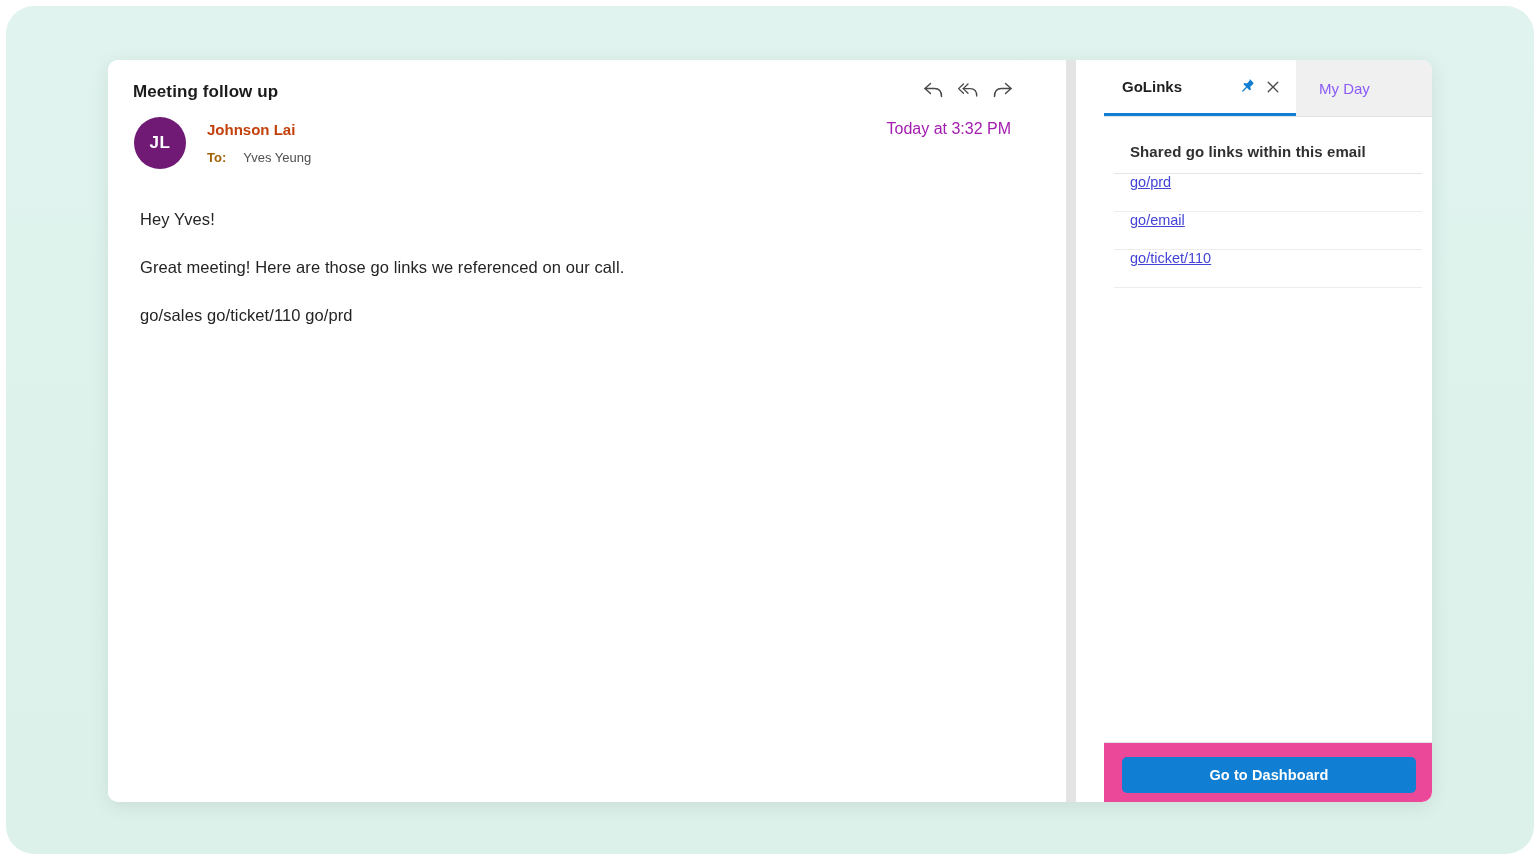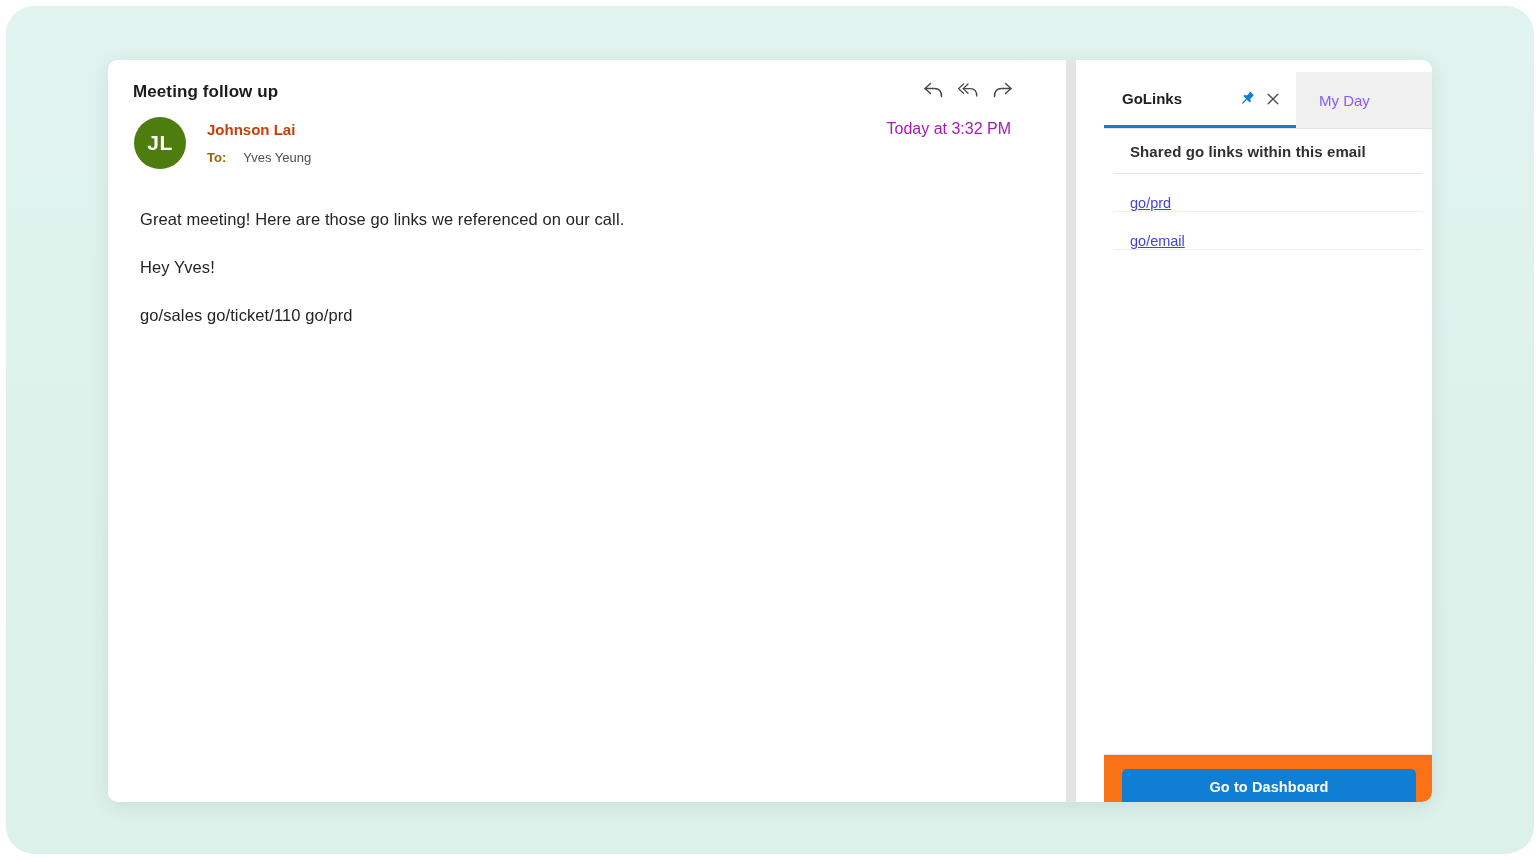--- a/index.html
+++ b/index.html
@@ -23,59 +23,59 @@
 
   
   .email-pane { position: relative; width: 930px; background: #ffffff; }
   .subject { position: absolute; left: 25px; top: 22px; font-size: 17px; font-weight: 700; color: #1b1b1b; letter-spacing: .1px; }
   .msg-actions { position: absolute; right: 24px; top: 20px; display: flex; gap: 13px; align-items: center; }
   .msg-actions .icon-btn { width: 22px; height: 20px; cursor: pointer; display: flex; align-items: center; justify-content: center; }
   .timestamp { position: absolute; right: 27px; top: 60px; font-size: 16px; color: #a21caf; }
 
   .avatar {
     position: absolute; left: 26px; top: 57px; width: 52px; height: 52px;
-    border-radius: 50%; background: #4d7c0f; color: #ffffff;
+    border-radius: 50%; background: #701a75; color: #ffffff;
     display: flex; align-items: center; justify-content: center;
-    font-size: 21px; font-weight: 700; letter-spacing: .5px;
+    font-size: 17px; font-weight: 700; letter-spacing: .5px;
   }
   .sender-name { position: absolute; left: 99px; top: 61px; font-size: 15px; font-weight: 700; color: #c2410c; }
   .to-row { position: absolute; left: 99px; top: 90px; font-size: 13px; color: #3d3d3d; }
   .to-row .to-label { font-weight: 700; color: #a16207; }
   .to-row .recipient { margin-left: 17px; color: #4f4f4f; }
 
   .email-body { position: absolute; left: 32px; top: 150px; right: 60px; }
   .email-body p { font-size: 16.5px; line-height: 18px; color: #242424; margin-bottom: 30px; letter-spacing: .1px; }
 
   
   .pane-gap { width: 10px; background: #e4e4e4; }
 
   
   .sidebar { position: relative; flex: 1; background: #ffffff; }
 
-  .tabbar { position: absolute; left: 0; top: 0; right: 0; height: 57px; display: flex; background: #f0f0f0; border-bottom: 1px solid #e3e3e3; margin-top: 12px; }
+  .tabbar { position: absolute; left: 0; top: 0; right: 0; height: 57px; display: flex; background: #f0f0f0; border-bottom: 1px solid #e3e3e3; }
   .tab { display: flex; align-items: center; cursor: pointer; font-size: 15px; }
   .tab-active {
     width: 192px; background: #ffffff; padding: 0 14px 0 18px;
     font-weight: 700; color: #1f1f1f;
     border-bottom: 3px solid #0f7ed3;
     justify-content: space-between;
   }
   .tab-inactive { flex: 1; background: #f0f0f0; padding-left: 23px; color: #8b5cf6; font-weight: 400; }
   .tab-icons { display: flex; align-items: center; gap: 9px; }
   .tab-icons .icon-btn { display: flex; align-items: center; justify-content: center; width: 18px; height: 18px; cursor: pointer; }
 
   .panel-heading { position: absolute; left: 26px; top: 83px; font-size: 15px; font-weight: 700; color: #303030; letter-spacing: .1px; }
   .divider { position: absolute; left: 10px; right: 10px; height: 1px; background: #e5e5e5; }
   .divider-heading { top: 113px; }
 
   .link-list { position: absolute; left: 0; right: 0; top: 114px; }
-  .link-row { position: relative; height: 38px; display: flex; align-items: flex-end; padding-left: 26px; border-bottom: 1px solid #ededed; margin: 0 10px 0 10px; padding-left: 16px; }
+  .link-row { position: relative; height: 38px; display: flex; align-items: flex-start; padding-left: 26px; border-bottom: 1px solid #ededed; margin: 0 10px 0 10px; padding-left: 16px; }
   .go-link { font-size: 14.5px; color: #4343d6; text-decoration: underline; cursor: pointer; }
 
-  .sidebar-footer { position: absolute; left: 0; right: 0; bottom: 0; height: 48px; border-top: 1px solid #e5e5e5; background: #f97316; }
+  .sidebar-footer { position: absolute; left: 0; right: 0; bottom: 0; height: 60px; border-top: 1px solid #e5e5e5; background: #ec4899; }
   .dashboard-btn {
     position: absolute; left: 18px; right: 16px; top: 14px; height: 36px;
     background: #0f7ed3; border: none; border-radius: 5px;
     color: #ffffff; font-size: 14.5px; font-weight: 700; font-family: "Liberation Sans", sans-serif;
     cursor: pointer; letter-spacing: .1px;
   }
 
   svg { display: block; }
 </style>
 </head>
@@ -115,22 +115,22 @@
 
     <div class="avatar">
       <span>JL</span>
     </div>
     <div class="sender-name">Johnson Lai</div>
     <div class="to-row">
       <span class="to-label">To:</span><span class="recipient">Yves Yeung</span>
     </div>
 
     <div class="email-body">
+      <p>Hey Yves!</p>
       <p>Great meeting! Here are those go links we referenced on our call.</p>
-      <p>Hey Yves!</p>
       <p>go/sales go/ticket/110 go/prd</p>
     </div>
   </div>
 
   <div class="pane-gap"></div>
 
   <div class="sidebar">
 
     <div class="tabbar">
       <div class="tab tab-active">
@@ -157,20 +157,23 @@
     <div class="panel-heading">Shared go links within this email</div>
     <div class="divider divider-heading"></div>
 
     <div class="link-list">
       <div class="link-row">
         <a class="go-link">go/prd</a>
       </div>
       <div class="link-row">
         <a class="go-link">go/email</a>
       </div>
+      <div class="link-row">
+        <a class="go-link">go/ticket/110</a>
+      </div>
     </div>
 
     <div class="sidebar-footer">
       <button class="dashboard-btn">Go to Dashboard</button>
     </div>
   </div>
 
 </div>
 
 </body></html>

